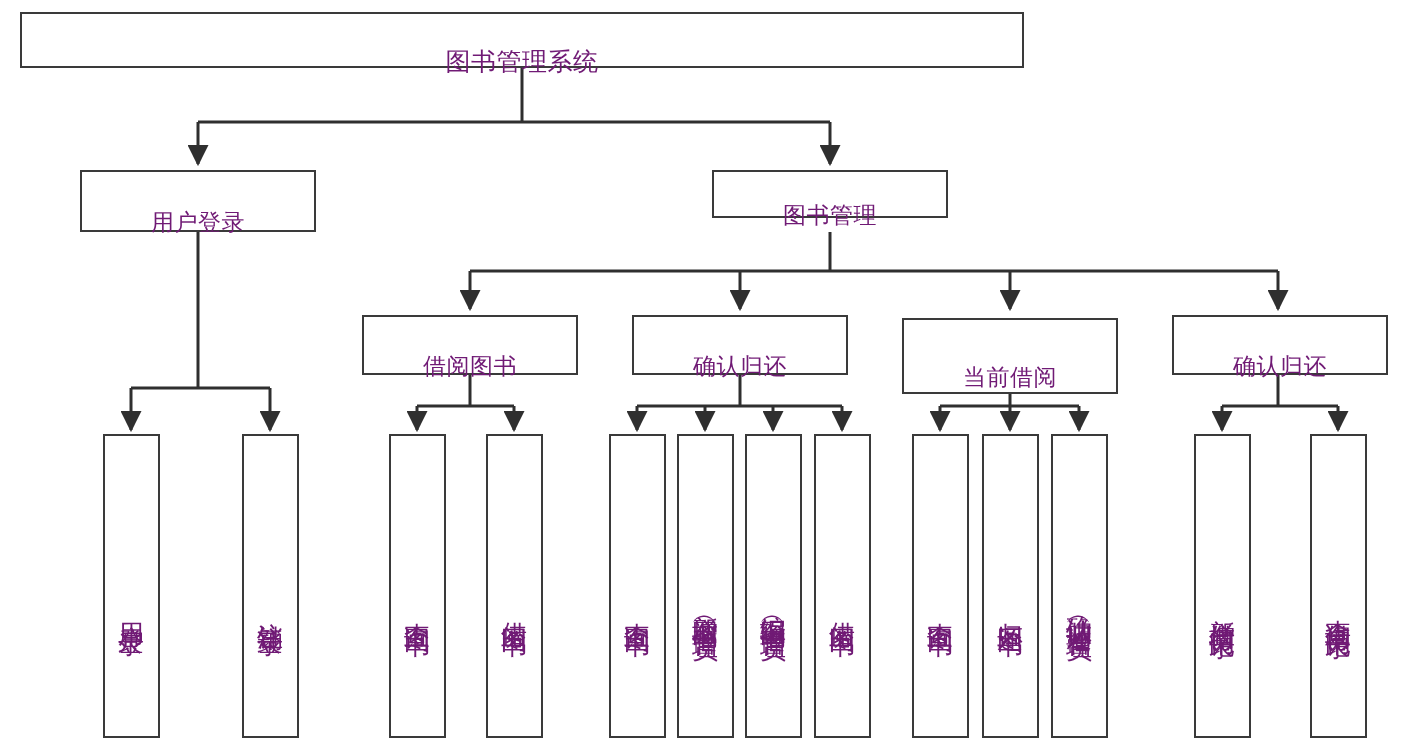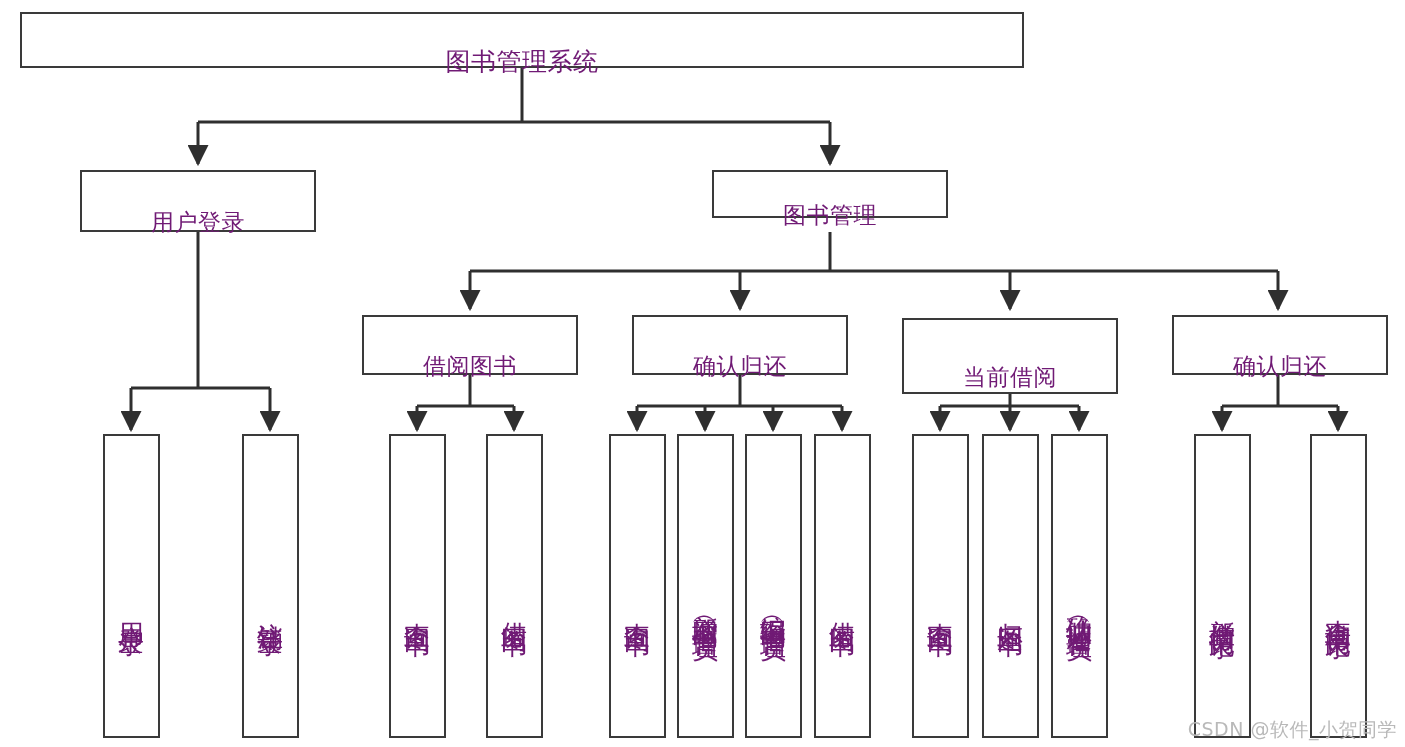--- a/index.html
+++ b/index.html
@@ -198,15 +198,14 @@
   </div>
 
   <div class="node-box vert" style="left:1194px; top:434px; width:57px; height:304px;">
     <span class="node-label">新增借阅记录</span>
   </div>
 
   <div class="node-box vert" style="left:1310px; top:434px; width:57px; height:304px;">
     <span class="node-label">查询借阅记录</span>
   </div>
 
-  <div class="watermark">CSDN @软件_小贺同学</div>
 
 </div>
 
 </body></html>

